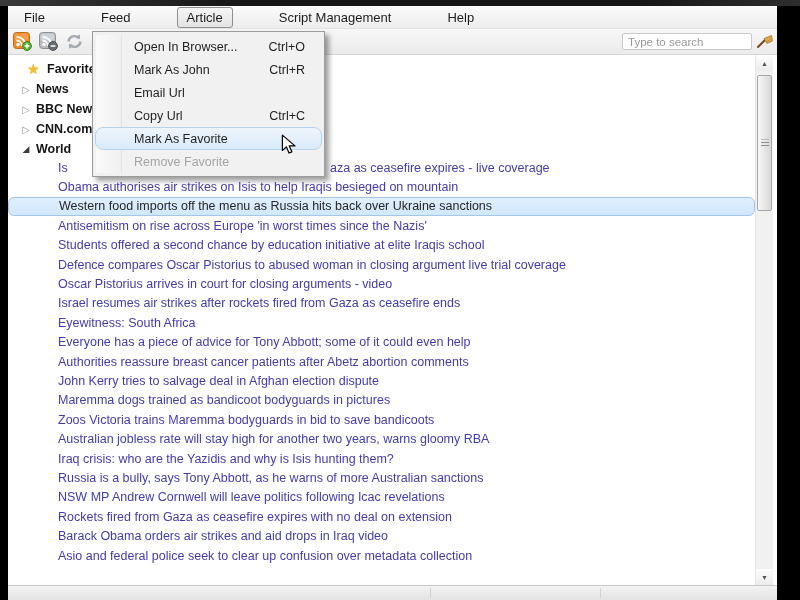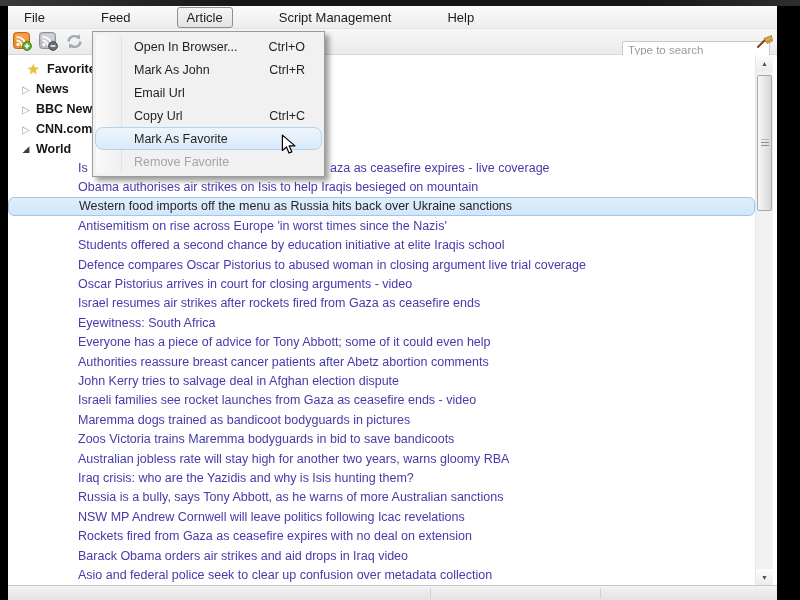--- a/index.html
+++ b/index.html
@@ -17,41 +17,41 @@
   .menubar{position:absolute;top:0;left:0;right:0;height:23px;box-sizing:border-box;
     background:linear-gradient(#fbfbfb,#ededed);border-bottom:1px solid #e2e2e2;
     display:flex;align-items:center;padding-left:6px;font-size:13px;color:#1c1c1c;gap:36px;}
   .mitem{padding:2px 9px;border:1px solid transparent;border-radius:3px;white-space:nowrap;}
   .mitem.active{border-color:#8f8f8f;background:linear-gradient(#f6f6f6,#e3e3e3);}
 
   .toolbar{position:absolute;top:23px;left:0;right:0;height:26px;box-sizing:border-box;
     background:linear-gradient(#f7f7f7,#ebebeb);border-bottom:1px solid #d7d7d7;}
   .tb-icons{position:absolute;left:5px;top:3px;display:flex;gap:7px;align-items:center;}
   .tb-btn{width:19px;height:19px;display:flex;align-items:center;justify-content:center;}
-  .search{position:absolute;left:614px;top:12px;width:148px;height:17px;box-sizing:border-box;
+  .search{position:absolute;left:614px;top:4px;width:130px;height:17px;box-sizing:border-box;
     border:1px solid #c9c9c9;border-radius:2px;font-size:11.5px;padding:0 5px;color:#333;background:#fff;}
   .search::placeholder{color:#9a9a9a;}
   .broom{position:absolute;left:748px;top:4px;width:18px;height:18px;}
 
   .content{position:absolute;top:49px;left:0;right:0;bottom:15px;background:#fff;overflow:hidden;}
 
   
   .tree{position:absolute;top:4px;left:0;right:24px;}
   .tree-row{height:20px;display:flex;align-items:center;font-weight:bold;font-size:12.5px;color:#161616;}
   .expander{display:inline-block;width:14px;margin-left:11px;text-align:center;font-weight:normal;}
   .expander.collapsed{color:#9c9c9c;font-size:10px;}
   .expander.expanded{color:#3c3c3c;font-size:9px;}
   .star{display:inline-block;width:17px;margin-left:19px;color:#f0c233;font-size:14px;
     text-shadow:0 0 1px #c79a22;font-weight:normal;}
   .tree-label{margin-left:3px;white-space:nowrap;}
 
   
   .alist{position:absolute;top:103px;left:0;right:22px;}
   .arow{position:relative;height:19.4px;box-sizing:border-box;display:flex;align-items:center;
-    padding-left:70px;font-size:12.5px;color:#453bab;white-space:nowrap;}
+    padding-left:50px;font-size:12.5px;color:#453bab;white-space:nowrap;}
   .arow.selected{background:linear-gradient(#e0effc,#d1e7fa);border:1px solid #a6c6e7;
     border-radius:6px;color:#26262b;}
   .a-suffix{position:absolute;left:322px;top:50%;transform:translateY(-50%);}
 
   
   .scrollbar{position:absolute;top:49px;bottom:15px;right:4px;width:18px;background:#f1f1f1;
     border-left:1px solid #e6e6e6;box-sizing:border-box;}
   .sb-btn{position:absolute;left:0;right:0;height:16px;display:flex;align-items:center;justify-content:center;
     font-size:7px;color:#555;background:linear-gradient(#fdfdfd,#ececec);}
   .sb-btn.up{top:0;}
@@ -193,23 +193,20 @@
           <div class="arow">
             <span>Everyone has a piece of advice for Tony Abbott; some of it could even help</span>
           </div>
           <div class="arow">
             <span>Authorities reassure breast cancer patients after Abetz abortion comments</span>
           </div>
           <div class="arow">
             <span>John Kerry tries to salvage deal in Afghan election dispute</span>
           </div>
           <div class="arow">
-            <span>Israeli families see rocket launches from Gaza as ceasefire ends - video</span>
-          </div>
-          <div class="arow">
             <span>Maremma dogs trained as bandicoot bodyguards  in pictures</span>
           </div>
           <div class="arow">
             <span>Zoos Victoria trains Maremma bodyguards in bid to save bandicoots</span>
           </div>
           <div class="arow">
             <span>Australian jobless rate will stay high for another two years, warns gloomy RBA</span>
           </div>
           <div class="arow">
             <span>Iraq crisis: who are the Yazidis and why is Isis hunting them?</span>

